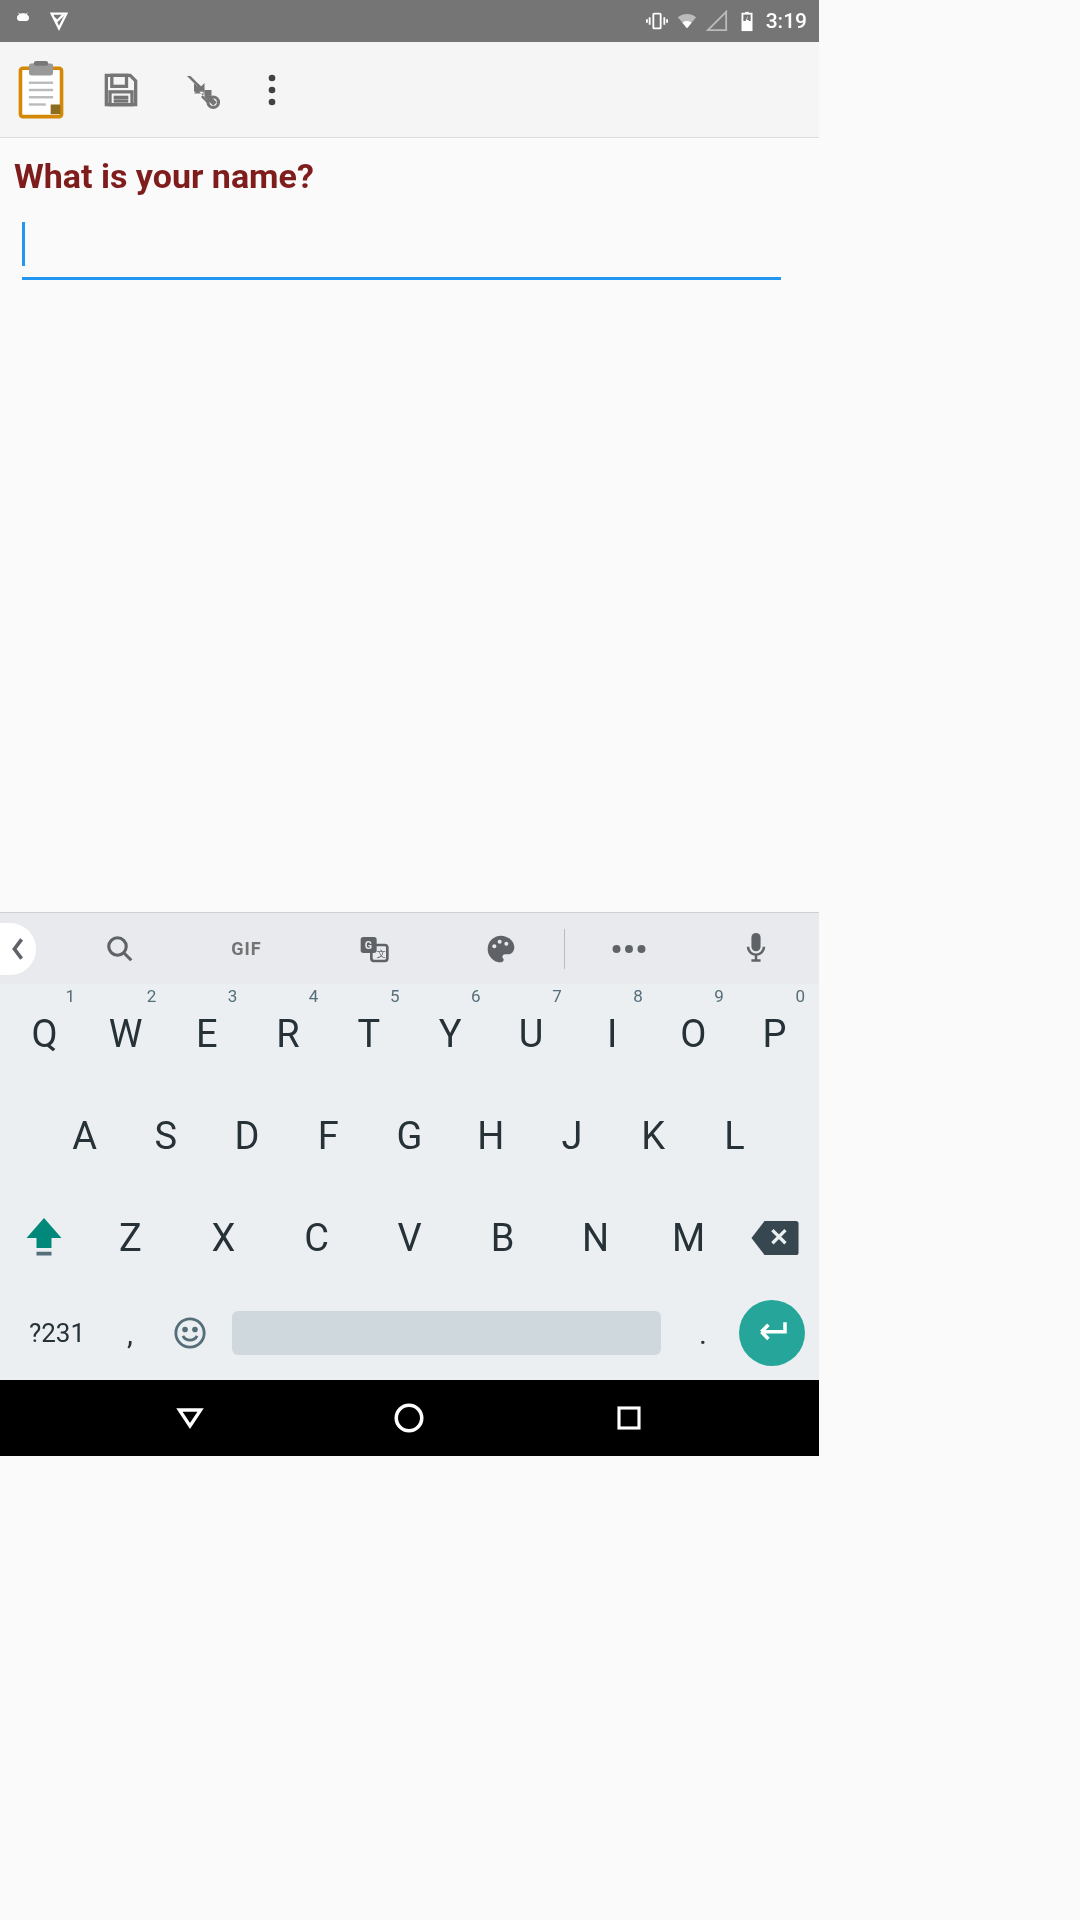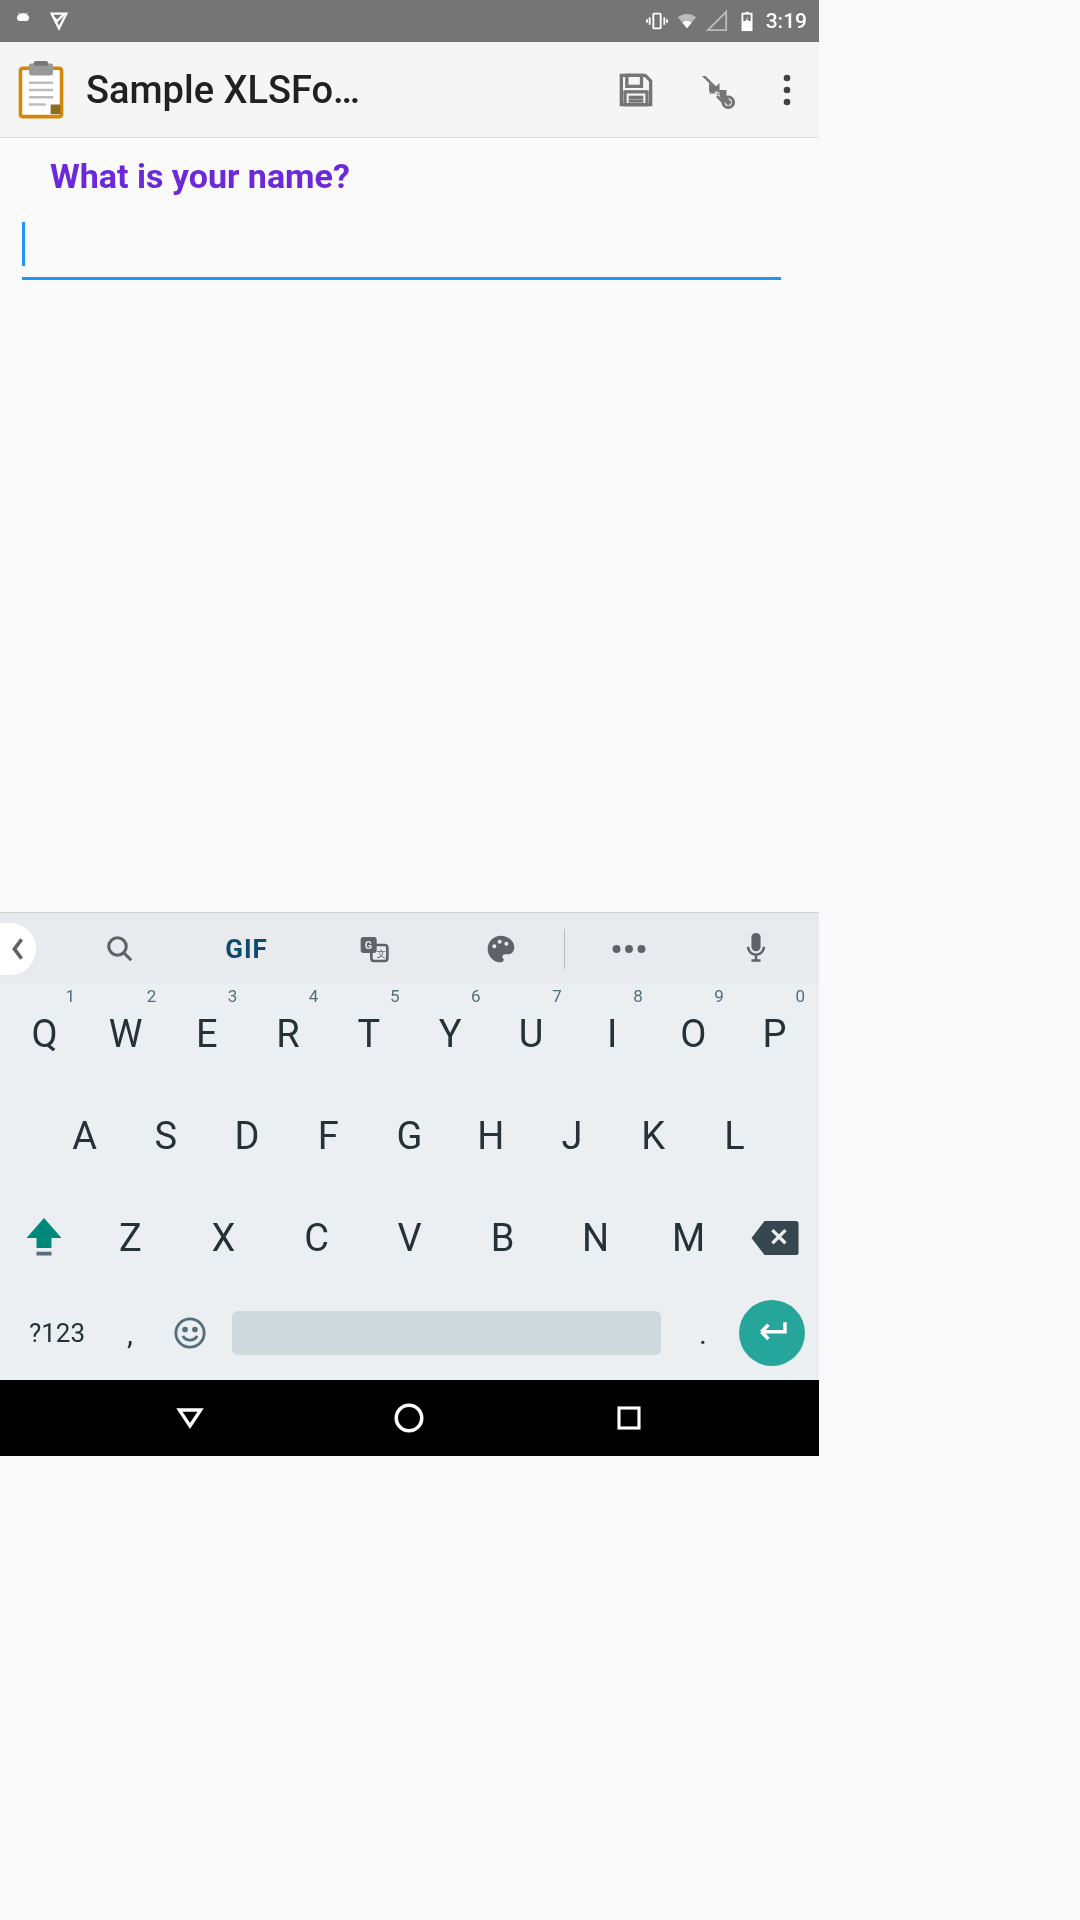--- a/index.html
+++ b/index.html
@@ -12,32 +12,32 @@
     .status-icon { width: 22px; height: 22px; }
     
     
     .app-bar { height: 96px; background: #f5f5f5; display: flex; align-items: center; padding: 0 16px; gap: 20px; border-bottom: 1px solid #ddd; }
     .app-icon { width: 50px; height: 58px; flex-shrink: 0; }
     .app-title { font-size: 38px; font-weight: 500; color: #212121; flex: 1; white-space: nowrap; overflow: hidden; text-overflow: ellipsis; }
     .app-action { width: 50px; height: 50px; display: flex; align-items: center; justify-content: center; flex-shrink: 0; margin-left: 10px; }
     
     
     .content { flex: 1; background: #fafafa; padding: 18px 14px; }
-    .question { font-size: 34px; font-weight: 700; color: #6d28d9; margin-bottom: 26px; margin-left: 36px; }
+    .question { font-size: 34px; font-weight: 700; color: #7f1d1d; margin-bottom: 26px; }
     .text-input { width: 96%; margin-left: 8px; border: none; border-bottom: 3px solid #2196F3; background: transparent; font-size: 30px; padding: 6px 2px 14px 2px; outline: none; position: relative; }
     .input-wrap { position: relative; width: 100%; }
     .cursor { position: absolute; left: 8px; top: 0; width: 3px; height: 44px; background: #2196F3; animation: blink 1s infinite; }
     @keyframes blink { 50% { opacity: 0; } }
     
     
     .kb-suggest { height: 72px; background: #e8eaed; display: flex; align-items: center; padding: 0; border-top: 1px solid #d0d0d0; }
     .kb-chevron { width: 36px; height: 52px; background: #fff; border-radius: 0 26px 26px 0; display: flex; align-items: center; justify-content: center; margin-right: 20px; }
     .kb-tool { flex: 1; display: flex; align-items: center; justify-content: center; height: 100%; }
     .kb-sep { width: 1px; height: 40px; background: #bbb; }
-    .gif-text { font-size: 26px; font-weight: 700; color: #0c4a6e; letter-spacing: 1px; }
+    .gif-text { font-size: 18px; font-weight: 700; color: #737373; letter-spacing: 1px; }
     
     
     .keyboard { background: #eceff1; padding: 10px 4px 14px 4px; }
     .kb-row { display: flex; justify-content: center; margin-bottom: 22px; }
     .kb-row:last-child { margin-bottom: 0; }
     .kb-key { flex: 1; height: 80px; display: flex; align-items: center; justify-content: center; position: relative; font-size: 38px; color: #263238; }
     .kb-key .sup { position: absolute; top: -8px; right: 10px; font-size: 17px; color: #546e7a; }
     .kb-row2 { padding: 0 40px; }
     .kb-shift { width: 80px; display: flex; align-items: center; justify-content: center; }
     .kb-back { width: 80px; display: flex; align-items: center; justify-content: center; }
@@ -94,21 +94,20 @@
   <svg class="app-icon" viewBox="0 0 40 48">
       <rect x="3" y="6" width="34" height="40" rx="2" fill="#fff" stroke="#d48806" stroke-width="3"></rect>
       <rect x="10" y="2" width="20" height="10" rx="2" fill="#999"></rect>
       <rect x="14" y="0" width="12" height="4" rx="2" fill="#777"></rect>
       <line x1="10" y1="18" x2="30" y2="18" stroke="#bbb" stroke-width="2"></line>
       <line x1="10" y1="24" x2="30" y2="24" stroke="#bbb" stroke-width="2"></line>
       <line x1="10" y1="30" x2="30" y2="30" stroke="#bbb" stroke-width="2"></line>
       <line x1="10" y1="36" x2="24" y2="36" stroke="#bbb" stroke-width="2"></line>
       <rect x="28" y="36" width="8" height="8" fill="#8c6d1f"></rect>
     </svg>
-  <div class="app-title">Sample XLSFo…</div>
   <div class="app-action">
     <svg width="44" height="44" viewBox="0 0 24 24" fill="none" stroke="#757575" stroke-width="1.8">
         <path d="M4 4h13l3 3v13H4V4z"></path>
         <rect x="7" y="4" width="8" height="6"></rect>
         <rect x="6" y="13" width="12" height="7"></rect>
         <line x1="8" y1="16" x2="16" y2="16"></line>
         <line x1="8" y1="18" x2="16" y2="18"></line>
       </svg>
   </div>
   <div class="app-action">
@@ -225,21 +224,21 @@
         <div class="kb-key">M</div>
       </div>
     <div class="kb-back">
       <svg width="48" height="34" viewBox="0 0 36 26" fill="#37474f">
           <path d="M10 0L0 13l10 13h24a2 2 0 002-2V2a2 2 0 00-2-2H10z"></path>
           <path d="M16 7l10 10M26 7L16 17" stroke="#eceff1" stroke-width="2.5"></path>
         </svg>
     </div>
   </div>
   <div class="kb-row4">
-    <div class="kb-sym">?123</div>
+    <div class="kb-sym">?231</div>
     <div class="kb-comma">,</div>
     <div class="kb-emoji">
       <svg width="34" height="34" viewBox="0 0 24 24" fill="none" stroke="#546e7a" stroke-width="2">
           <circle cx="12" cy="12" r="10"></circle>
           <circle cx="8.5" cy="9.5" r="1" fill="#546e7a"></circle>
           <circle cx="15.5" cy="9.5" r="1" fill="#546e7a"></circle>
           <path d="M7 14c1 2 3 3 5 3s4-1 5-3"></path>
         </svg>
     </div>
     <div class="kb-space"></div>

